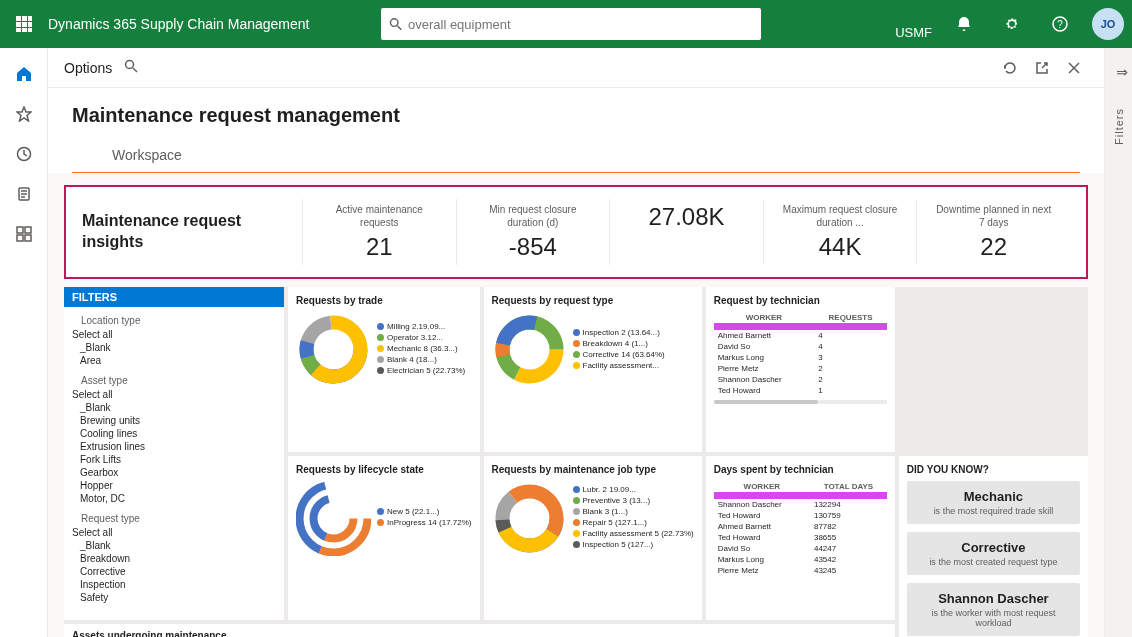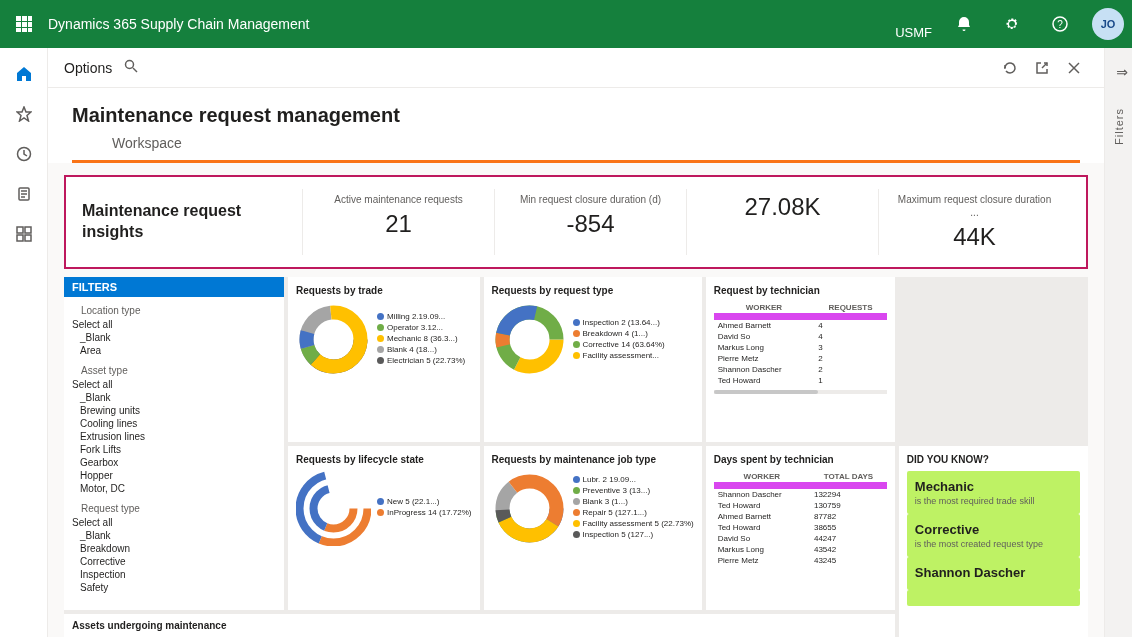--- a/index.html
+++ b/index.html
@@ -70,24 +70,24 @@
       gap: 12px;
     }
     .sub-nav .options-label { font-size: 14px; color: #201f1e; font-weight: 500; }
     .sub-nav .search-icon { color: #605e5c; cursor: pointer; }
     .sub-nav .right-icons { margin-left: auto; display: flex; gap: 4px; }
     .sub-nav .right-icons span { width: 28px; height: 28px; display: flex; align-items: center; justify-content: center; cursor: pointer; color: #605e5c; border-radius: 2px; }
 
     
     .page-area { flex: 1; overflow-y: auto; background: white; }
     .page-header { padding: 16px 24px 0; }
-    .page-title { font-size: 20px; font-weight: 600; color: #201f1e; }
-
-    
-    .tabs { display: flex; border-bottom: 3px solid #f97316; padding: 0 24px; }
+    .page-title { font-size: 20px; font-weight: 600; color: #201f1e; margin-bottom: 12px; }
+
+    
+    .tabs { display: flex; border-bottom: 1px solid #f97316; padding: 0 24px; }
     .tab { padding: 8px 16px; font-size: 14px; cursor: pointer; color: #605e5c; border-bottom: 2px solid transparent; margin-bottom: -1px; }
     .tab.active { color: #0078d4; border-bottom-color: #0078d4; font-weight: 600; }
 
     
     .dashboard { padding: 12px 16px; background: #faf9f8; min-height: calc(100% - 120px); }
 
     
     .insights-header {
       background: white;
       border: 2px solid #be185d;
@@ -134,21 +134,21 @@
     
     .donut-container { display: flex; align-items: center; gap: 6px; }
     .donut-svg { flex-shrink: 0; }
     .legend-items { font-size: 8px; }
     .legend-item { display: flex; align-items: center; gap: 3px; margin-bottom: 2px; white-space: nowrap; }
     .legend-dot { width: 7px; height: 7px; border-radius: 50%; flex-shrink: 0; }
 
     
     .dyk-card { }
     .dyk-header { font-size: 10px; font-weight: 700; color: #201f1e; margin-bottom: 6px; }
-    .dyk-item { background: #bef264; border-radius: 2px; padding: 8px; margin-bottom: 0; }
+    .dyk-item { background: #e5e5e5; border-radius: 2px; padding: 8px; margin-bottom: 8px; text-align: center; }
     .dyk-value { font-size: 13px; font-weight: 600; color: #201f1e; margin-bottom: 2px; }
     .dyk-desc { font-size: 9px; color: #605e5c; }
 
     
     .filters-side {
       width: 28px;
       background: #f3f2f1;
       border-left: 1px solid #edebe9;
       display: flex;
       align-items: flex-start;
@@ -191,20 +191,27 @@
       <rect x="13" y="1" width="4" height="5"></rect>
         <rect x="1" y="7" width="5" height="5"></rect>
       <rect x="7" y="7" width="5" height="5"></rect>
         <rect x="13" y="7" width="4" height="5"></rect>
       <rect x="1" y="13" width="5" height="4"></rect>
         <rect x="7" y="13" width="5" height="4"></rect>
       <rect x="13" y="13" width="4" height="4"></rect>
     </svg>
   </div>
   <div class="app-name">Dynamics 365 Supply Chain Management</div>
+  <div class="search-bar">
+    <svg width="14" height="14" viewBox="0 0 14 14" fill="none" stroke="#605e5c" stroke-width="1.5">
+      <circle cx="5.5" cy="5.5" r="4"></circle>
+        <line x1="9" y1="9" x2="13" y2="13"></line>
+    </svg>
+    <input type="text" value="" placeholder="overall equipment" style="">
+  </div>
   <div class="nav-right">
     <span class="org-name">USMF</span>
     <div class="nav-icon-btn">
       <svg width="16" height="16" viewBox="0 0 16 16" fill="white">
           <path d="M8 1a5 5 0 0 1 5 5v3l1 2H2l1-2V6a5 5 0 0 1 5-5zm0 14a1.5 1.5 0 0 1-1.5-1.5h3A1.5 1.5 0 0 1 8 15z"></path>
         </svg>
     </div>
     <div class="nav-icon-btn">
       <svg width="16" height="16" viewBox="0 0 16 16" fill="white">
           <path d="M8 5a3 3 0 1 1 0 6A3 3 0 0 1 8 5zm5.5 1.5h-1.1a4.9 4.9 0 0 0-.5-1.2l.8-.8-1.4-1.4-.8.8a4.9 4.9 0 0 0-1.2-.5V2.5h-2v1.1a4.9 4.9 0 0 0-1.2.5l-.8-.8L3.8 4.7l.8.8a4.9 4.9 0 0 0-.5 1.2H2.5v2h1.1c.1.4.3.8.5 1.2l-.8.8 1.4 1.4.8-.8c.4.2.8.4 1.2.5v1.1h2v-1.1c.4-.1.8-.3 1.2-.5l.8.8 1.4-1.4-.8-.8c.2-.4.4-.8.5-1.2h1.1v-2z"></path>
@@ -311,20 +318,24 @@
               <div class="kpi-label">Min request closure duration (d)</div>
               <div class="kpi-value">-854</div>
             </div>
             <div class="kpi-item">
               <div class="kpi-value">27.08K</div>
             </div>
             <div class="kpi-item">
               <div class="kpi-label">Maximum request closure duration ...</div>
               <div class="kpi-value">44K</div>
             </div>
+            <div class="kpi-item">
+              <div class="kpi-label">Downtime planned in next 7 days</div>
+              <div class="kpi-value">22</div>
+            </div>
           </div>
         </div>
 
         <div class="charts-grid">
 
           <div class="chart-card filters-card" style="grid-row:1/3; grid-column:1;">
             <div class="filters-header">FILTERS</div>
             <div class="filter-section">
               <div class="filter-label">Location type</div>
               <div class="filter-item">Select all</div>
@@ -570,20 +581,21 @@
             <div class="dyk-item">
               <div class="dyk-value">Mechanic</div>
               <div class="dyk-desc">is the most required trade skill</div>
             </div>
             <div class="dyk-item">
               <div class="dyk-value">Corrective</div>
               <div class="dyk-desc">is the most created request type</div>
             </div>
             <div class="dyk-item">
               <div class="dyk-value">Shannon Dascher</div>
+              <div class="dyk-desc">is the worker with most request workload</div>
             </div>
             <div class="dyk-item">
               
               
             </div>
           </div>
 
           <div class="chart-card" style="grid-row:3; grid-column:1/5; padding:6px 8px;">
             <div class="chart-title">Assets undergoing maintenance</div>
 

